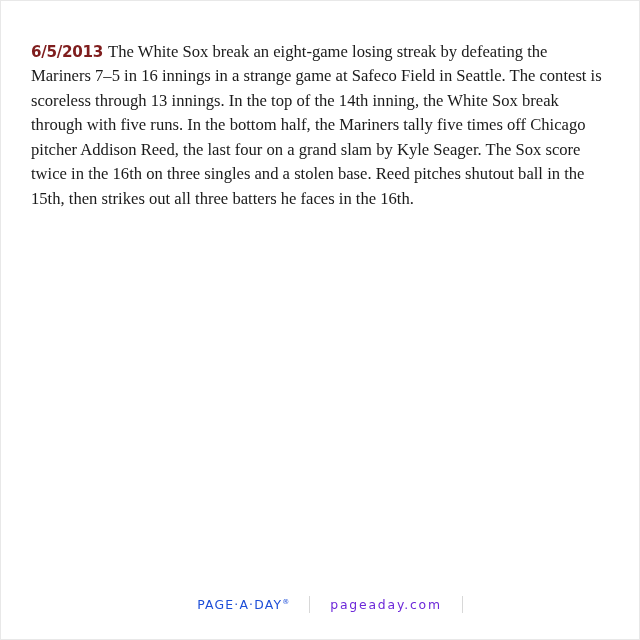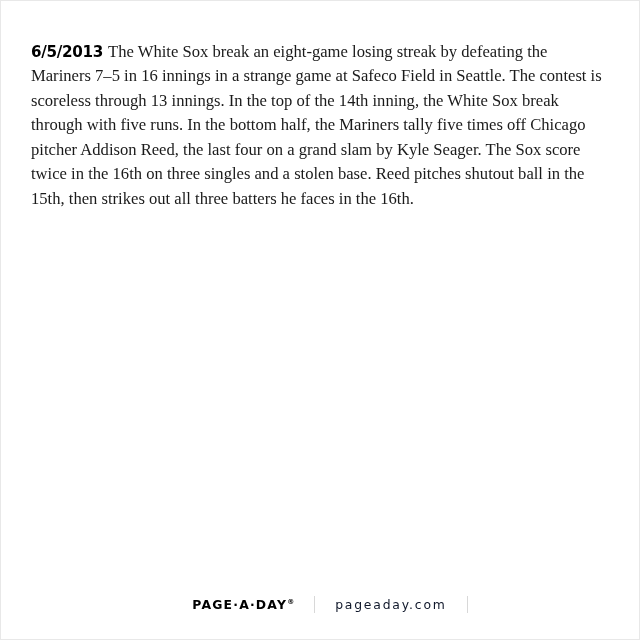--- a/index.html
+++ b/index.html
@@ -32,46 +32,46 @@
     font-size: 16.6px;
     line-height: 1.48;
     color: #1a1a1a;
     text-align: left;
   }
   .entry-date {
     font-family: "DejaVu Sans", sans-serif;
     font-weight: bold;
     font-size: 15.2px;
     letter-spacing: -0.3px;
-    color: #000000;
+    color: #7f1d1d;
     margin-right: 5px;
   }
   .footer {
     position: absolute;
     left: 0;
     right: 0;
     bottom: 26px;
     display: flex;
     align-items: center;
     justify-content: center;
     gap: 0px;
     padding: 0 26px;
   }
   .footer-item {
     font-family: "DejaVu Sans", sans-serif;
     font-size: 12.4px;
     letter-spacing: 1.8px;
-    color: #0f172a;
+    color: #6d28d9;
     white-space: nowrap;
     padding: 0 20px;
   }
   .footer-item.brand {
-    color: #000000;
+    color: #1d4ed8;
     letter-spacing: 1.2px;
-    font-weight: bold;
+    font-weight: normal;
     text-align: right;
   }
   .footer-item sup {
     font-size: 7px;
     vertical-align: super;
     letter-spacing: 0;
   }
   .footer-sep {
     width: 1px;
     height: 17px;

